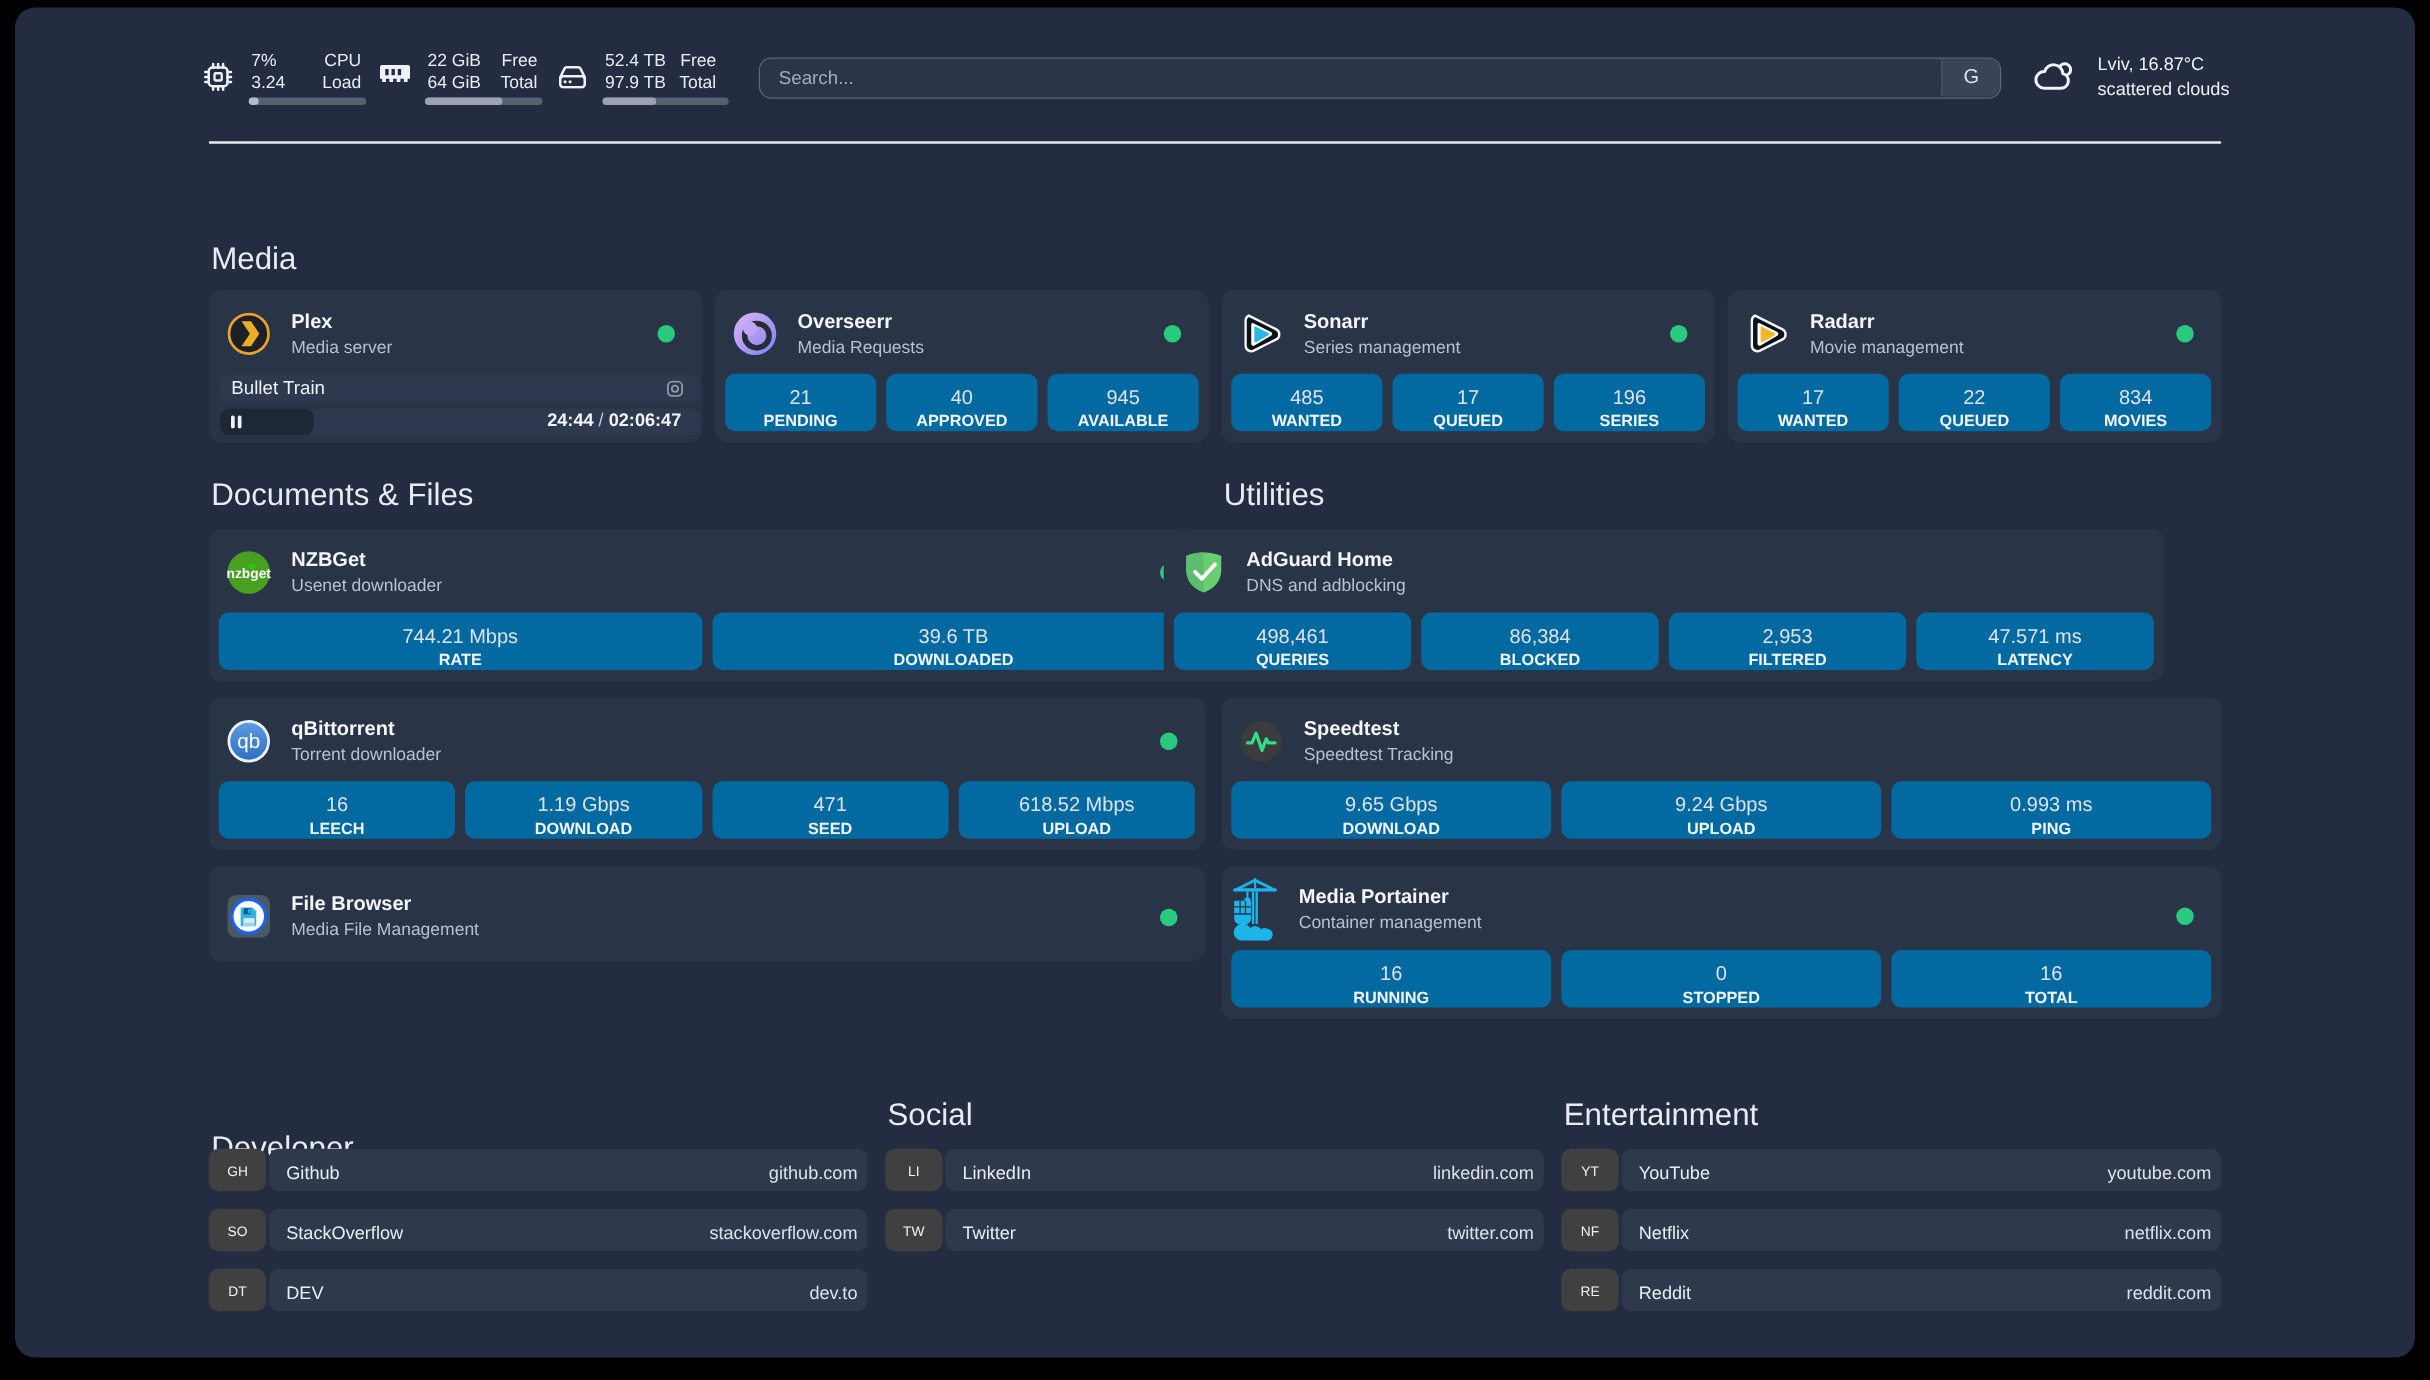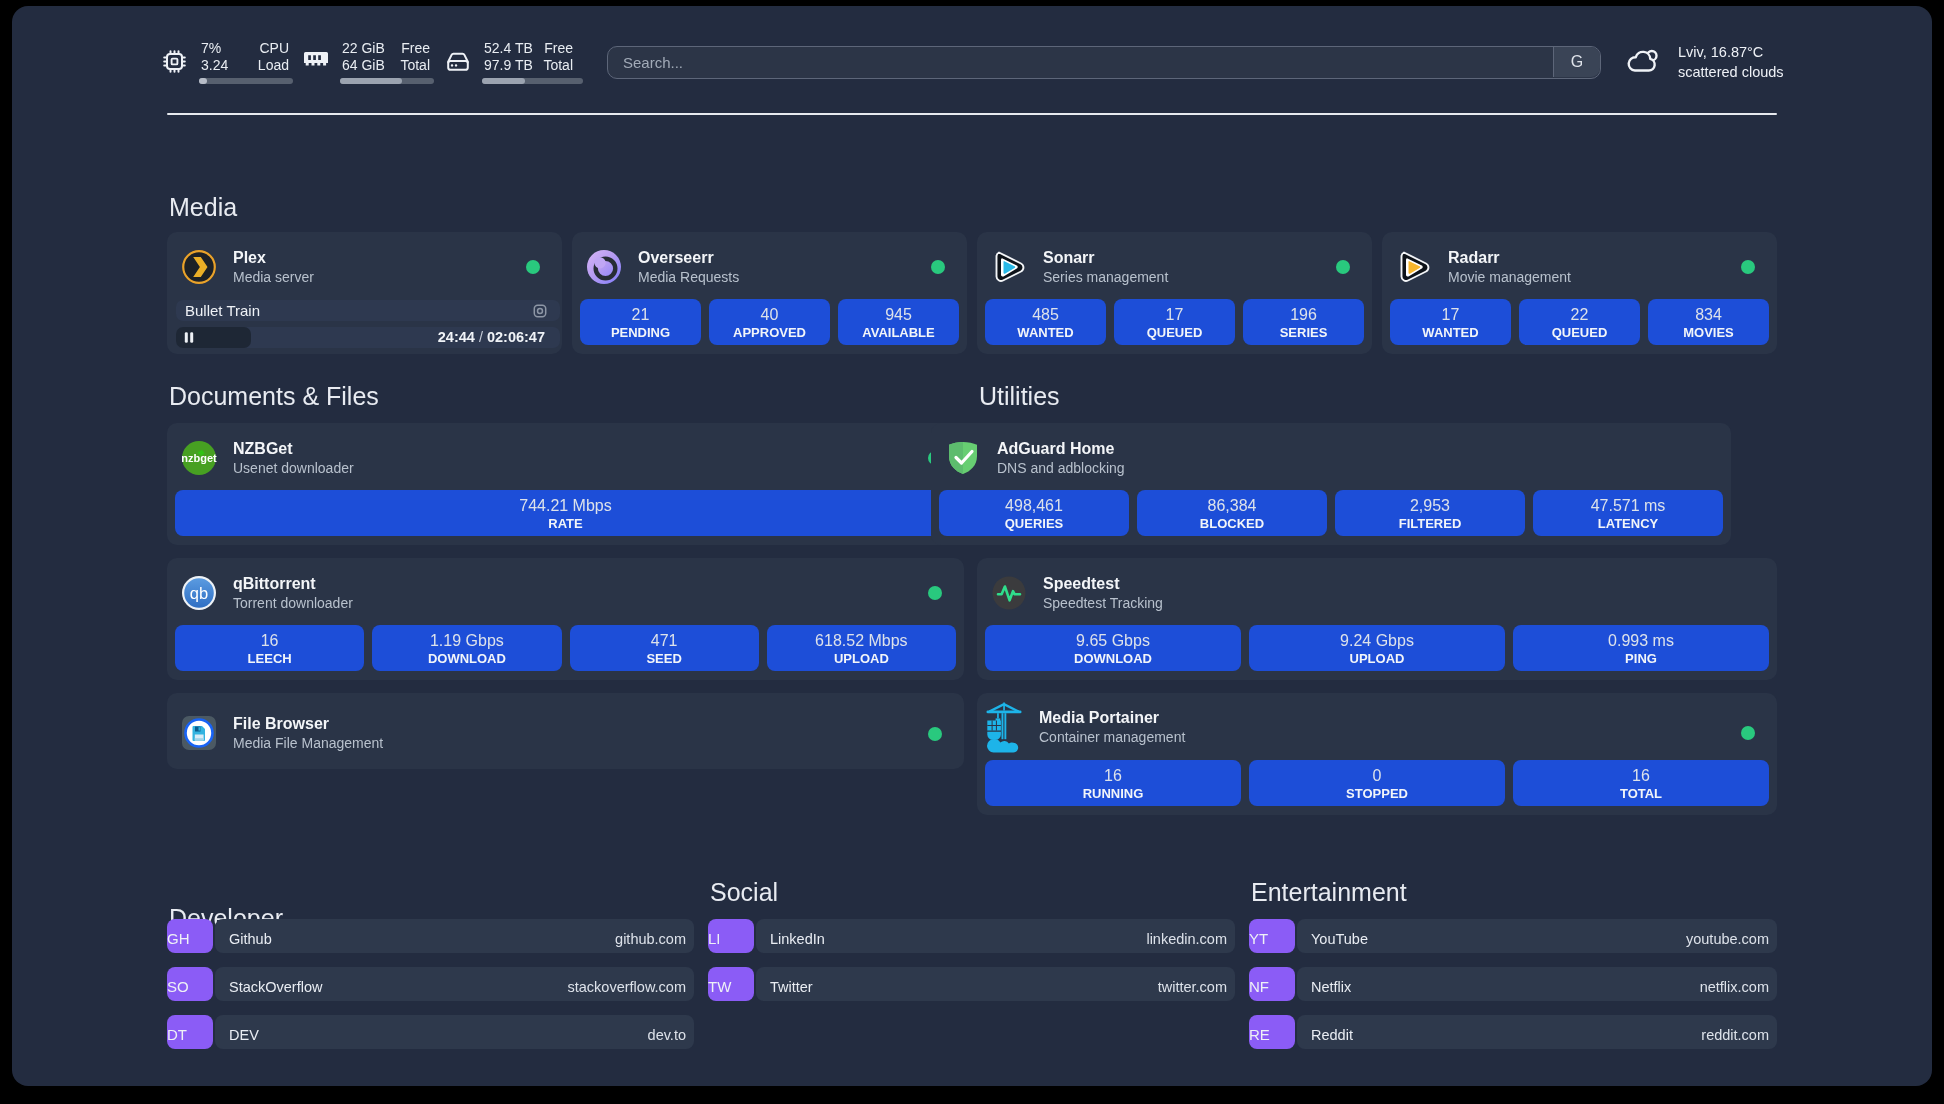--- a/index.html
+++ b/index.html
@@ -27,34 +27,34 @@
 .h2 { position:absolute; font-size:25px; font-weight:400; color:#e8ebf1; letter-spacing:0px; }
 
 .card { position:absolute; background:#2a3447; border-radius:10px; }
 .chead { position:absolute; left:14px; top:15px; display:flex; align-items:center; gap:16px; }
 .cicon { width:36px; height:36px; flex:none; }
 .ctitle { font-size:16px; font-weight:700; color:#f3f5f8; line-height:21px; }
 .csub { font-size:14px; color:#b8c1cd; line-height:19px; }
 .dot { position:absolute; width:14px; height:14px; border-radius:50%; background:#29c97e; }
 
 .stats { position:absolute; left:8px; right:8px; bottom:9px; height:46px; display:flex; gap:8px; }
-.sb { flex:1; background:#1d4ed8; border-radius:8px; display:flex; flex-direction:column; align-items:center; justify-content:center; padding-top:1px; }
+.sb { flex:1; background:#0369a1; border-radius:8px; display:flex; flex-direction:column; align-items:center; justify-content:flex-end; padding-top:1px; }
 .sb .n { font-size:16px; color:#dde2ea; line-height:19px; }
 .sb .t { font-size:13px; font-weight:700; color:#f2f5f9; line-height:16px; letter-spacing:0px; margin-top:1px; }
 
 
 .prow1 { position:absolute; left:9px; right:2px; top:68px; height:21px; background:#2e3950; border-radius:7px; }
 .prow1 .mt { position:absolute; left:9px; top:2px; font-size:15px; color:#eef1f6; }
 .prow2 { position:absolute; left:9px; right:2px; top:94.5px; height:21px; background:#2e3950; border-radius:7px; }
 .ppill { position:absolute; left:0; top:0; width:75px; height:21px; background:#1e2735; border-radius:7px; }
 .ptime { position:absolute; right:15px; top:2.5px; font-size:14.5px; font-weight:700; color:#f0f3f7; }
 
 
 .bmrow { position:absolute; height:34px; }
-.bmab { position:absolute; left:0; top:0; width:46px; height:34px; background:#8b5cf6; border-radius:8px; color:#eef1f6; font-size:15px; text-align:left; line-height:39px; }
+.bmab { position:absolute; left:0; top:0; width:46px; height:34px; background:#404040; border-radius:8px; color:#eef1f6; font-size:11px; text-align:center; line-height:39px; }
 .bmpill { position:absolute; left:48px; right:0; top:0; height:34px; background:#2e3950; background:#2e394c; border-radius:8px; }
 .bmname { position:absolute; left:14px; top:11.5px; font-size:14.5px; color:#e9edf3; }
 .bmdom { position:absolute; right:8px; top:11.5px; font-size:14.5px; color:#dde2ea; }
 </style>
 </head>
 <body>
 <div class="panel">
 <div class="content">
 
   <svg style="position:absolute;left:-5px;top:43px;" width="25" height="25" viewBox="0 0 25 25" fill="none" stroke="#eef1f6" stroke-width="2" stroke-linecap="round">
@@ -239,20 +239,24 @@
       <div>
             <div class="ctitle">NZBGet</div>
             <div class="csub">Usenet downloader</div>
           </div>
     </div>
     <div class="dot" style="right:22px; top:28px;"></div>
     <div class="stats">
       <div class="sb">
             <span class="n">744.21 Mbps</span>
             <span class="t">RATE</span>
+          </div>
+      <div class="sb">
+            <span class="n">39.6 TB</span>
+            <span class="t">DOWNLOADED</span>
           </div>
     </div>
   </div>
 
   <div class="card" style="left:0; top:552px; width:797px; height:122px;">
     <div class="chead">
       <svg class="cicon" viewBox="0 0 36 36">
         <defs>
               <linearGradient id="qbg" x1="0" y1="0" x2="0" y2="1">
           <stop offset="0" stop-color="#5b9be0"></stop>

